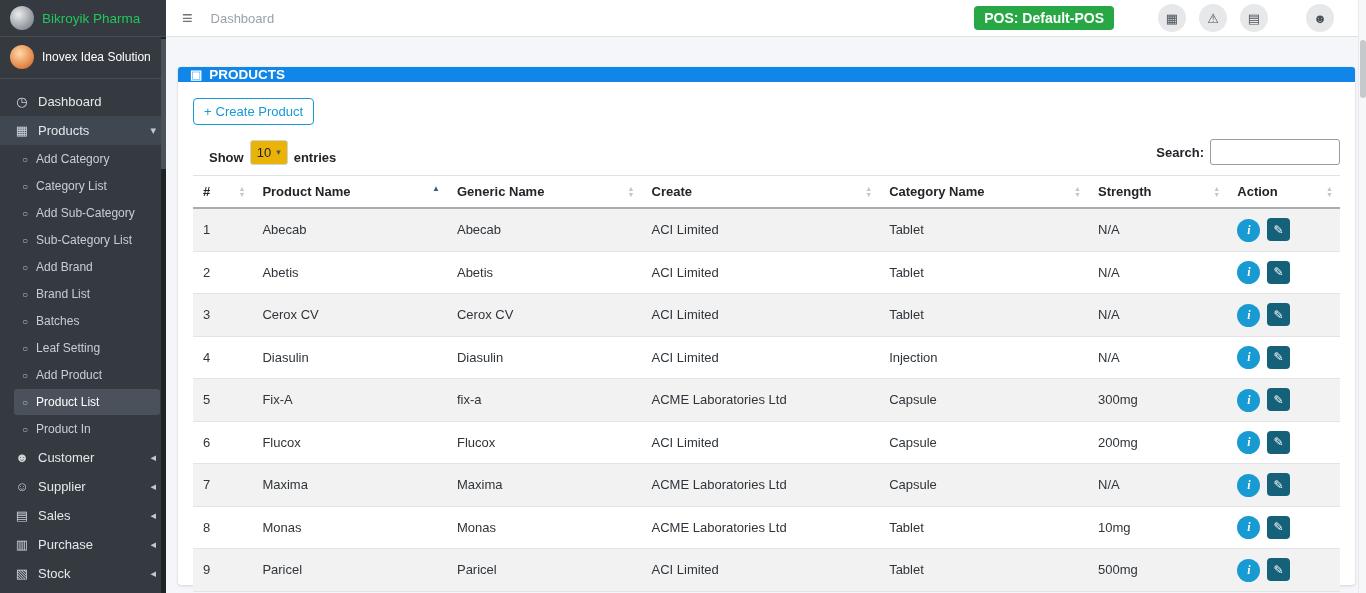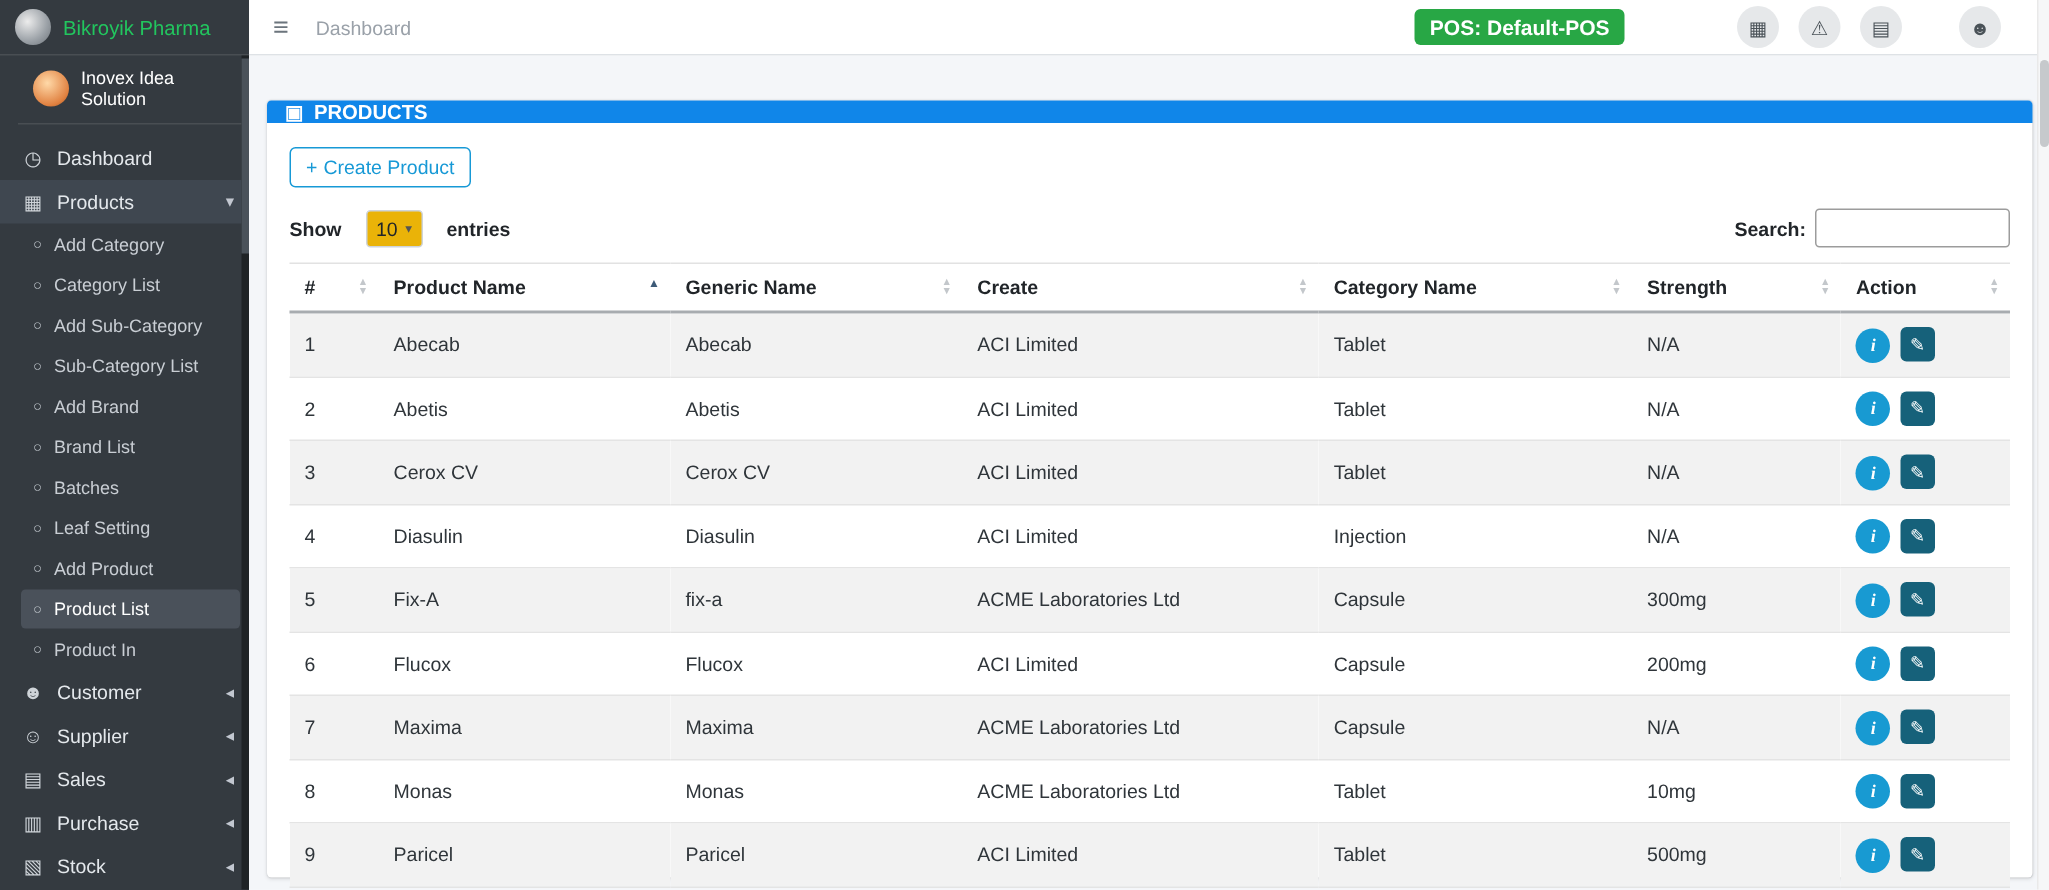--- a/index.html
+++ b/index.html
@@ -5,21 +5,21 @@
   * { margin:0; padding:0; box-sizing:border-box; }
   html,body { width:1366px; height:593px; overflow:hidden; background:#f4f6f9;
               font-family:"Liberation Sans", sans-serif; }
 
   
   .sidebar { position:fixed; left:0; top:0; width:166px; height:100%; background:#343a40; z-index:10; }
   .brand { height:37px; display:flex; align-items:center; gap:8px; padding:0 10px; border-bottom:1px solid #494e53; }
   .brand-logo { width:24px; height:24px; border-radius:50%; flex:none;
                 background:radial-gradient(circle at 35% 35%, #ececec, #9aa0a6 60%, #6c7278); }
   .brand-text { color:#22c55e; font-size:13.5px; white-space:nowrap; }
-  .user-panel { display:flex; align-items:center; gap:8px; padding:8px 10px 9px; border-bottom:1px solid #494e53;margin-left:12px; }
+  .user-panel { display:flex; align-items:center; gap:8px; padding:8px 10px 9px; border-bottom:1px solid #494e53; }
   .avatar { width:24px; height:24px; border-radius:50%; flex:none;
             background:radial-gradient(circle at 40% 35%, #ffd9a8, #e0803f 70%, #8a4a1f); }
   .user-name { color:#fff; font-size:12px; }
   .nav { padding-top:8px; }
   .nav-item { display:flex; align-items:center; gap:8px; padding:7px 10px 7px 14px;
               color:#e4e8ec; font-size:13px; cursor:pointer; }
   .nav-item .mi { width:16px; text-align:center; color:#cfd4d9; font-size:13px; flex:none; }
   .nav-item .chev { margin-left:auto; font-size:11px; color:#c2c7d0; }
   .nav-item.open { background:#3f4750; }
   .sub-item { display:flex; align-items:center; gap:8px; margin:1px 6px 1px 14px; padding:6px 8px;
@@ -28,21 +28,21 @@
   .sub-item.active { background:#4a515a; color:#fff; }
   .sidebar-scroll { position:absolute; top:37px; right:0; width:5px; bottom:0; background:#1f2326; }
   .sidebar-scroll .thumb { position:absolute; top:2px; left:0; width:5px; height:130px; background:#4a525a; }
 
   
   .navbar { position:fixed; left:166px; top:0; right:0; height:37px; background:#fff;
             border-bottom:1px solid #dee2e6; display:flex; align-items:center;
             padding:0 18px 0 16px; z-index:5; }
   .hamburger { color:#6c757d; font-size:18px; cursor:pointer; margin-right:18px; }
   .breadcrumb { color:#9aa1a9; font-size:13px; cursor:pointer; }
-  .pos-badge { margin-left:auto; margin-right:75px; background:#28a745; color:#fff; font-weight:bold;
+  .pos-badge { margin-left:auto; margin-right:44px; background:#28a745; color:#fff; font-weight:bold;
                font-size:14px; padding:4px 10px; border-radius:4px; }
   .nav-icons { display:flex; gap:13px; align-items:center; }
   .icon-btn { width:28px; height:28px; border-radius:50%; background:#e6e8ea; border:none;
               color:#4a5258; font-size:13px; display:flex; align-items:center; justify-content:center; cursor:pointer; }
   .user-btn { margin-left:38px; margin-right:14px; }
 
   
   .content { position:absolute; left:166px; top:37px; right:0; bottom:0; background:#f4f6f9;
              padding:30px 11px 0 12px; overflow:hidden; }
   .card { background:#fff; border-radius:3px; height:518px; display:flex; flex-direction:column;
@@ -50,21 +50,21 @@
   .panel-header { background:#1086e9; color:#fff; height:30px; display:flex; align-items:center; gap:7px;
                   padding:0 12px; border-radius:3px 3px 0 0; font-weight:bold; font-size:13.5px; }
   .panel-header .ph-icon { font-size:13px; }
   .card-body { padding:16px 15px 0; flex:1; display:flex; flex-direction:column; }
 
   .create-btn { align-self:flex-start; display:inline-flex; align-items:center; gap:4px;
                 border:1px solid #1799d6; color:#1799d6; background:#fff; padding:5px 10px;
                 border-radius:4px; font-size:13px; cursor:pointer; }
 
   .controls { display:flex; align-items:center; margin:14px 0 10px; }
-  .show-group { display:flex; align-items:center; gap:16px; font-size:13px; font-weight:bold; color:#212529; }
+  .show-group { display:flex; align-items:flex-end; gap:6px; font-size:13px; font-weight:bold; color:#212529;margin-left:16px; }
   .select-box { display:inline-flex; align-items:center; gap:5px; border:1px solid #ced4da; border-radius:3px;
                 padding:2px 6px; background:#eab308; cursor:pointer; font-size:13px; font-weight:normal; height:25px; color:#212529; }
   .select-box .caret { font-size:9px; color:#555; }
   .search-group { margin-left:auto; display:flex; align-items:center; gap:6px; font-size:13px; font-weight:bold; color:#212529; }
   .search-input { width:130px; height:26px; border:1px solid #9c9c9c; border-radius:3px; padding:0 6px; font-size:13px;
                   font-family:"Liberation Sans", sans-serif; }
 
   table { width:100%; border-collapse:collapse; font-size:13px; table-layout:fixed; }
   col.c-num{width:58px} col.c-prod{width:190px} col.c-gen{width:190px} col.c-brand{width:232px}
   col.c-cat{width:204px} col.c-str{width:136px} col.c-act{width:110px}

